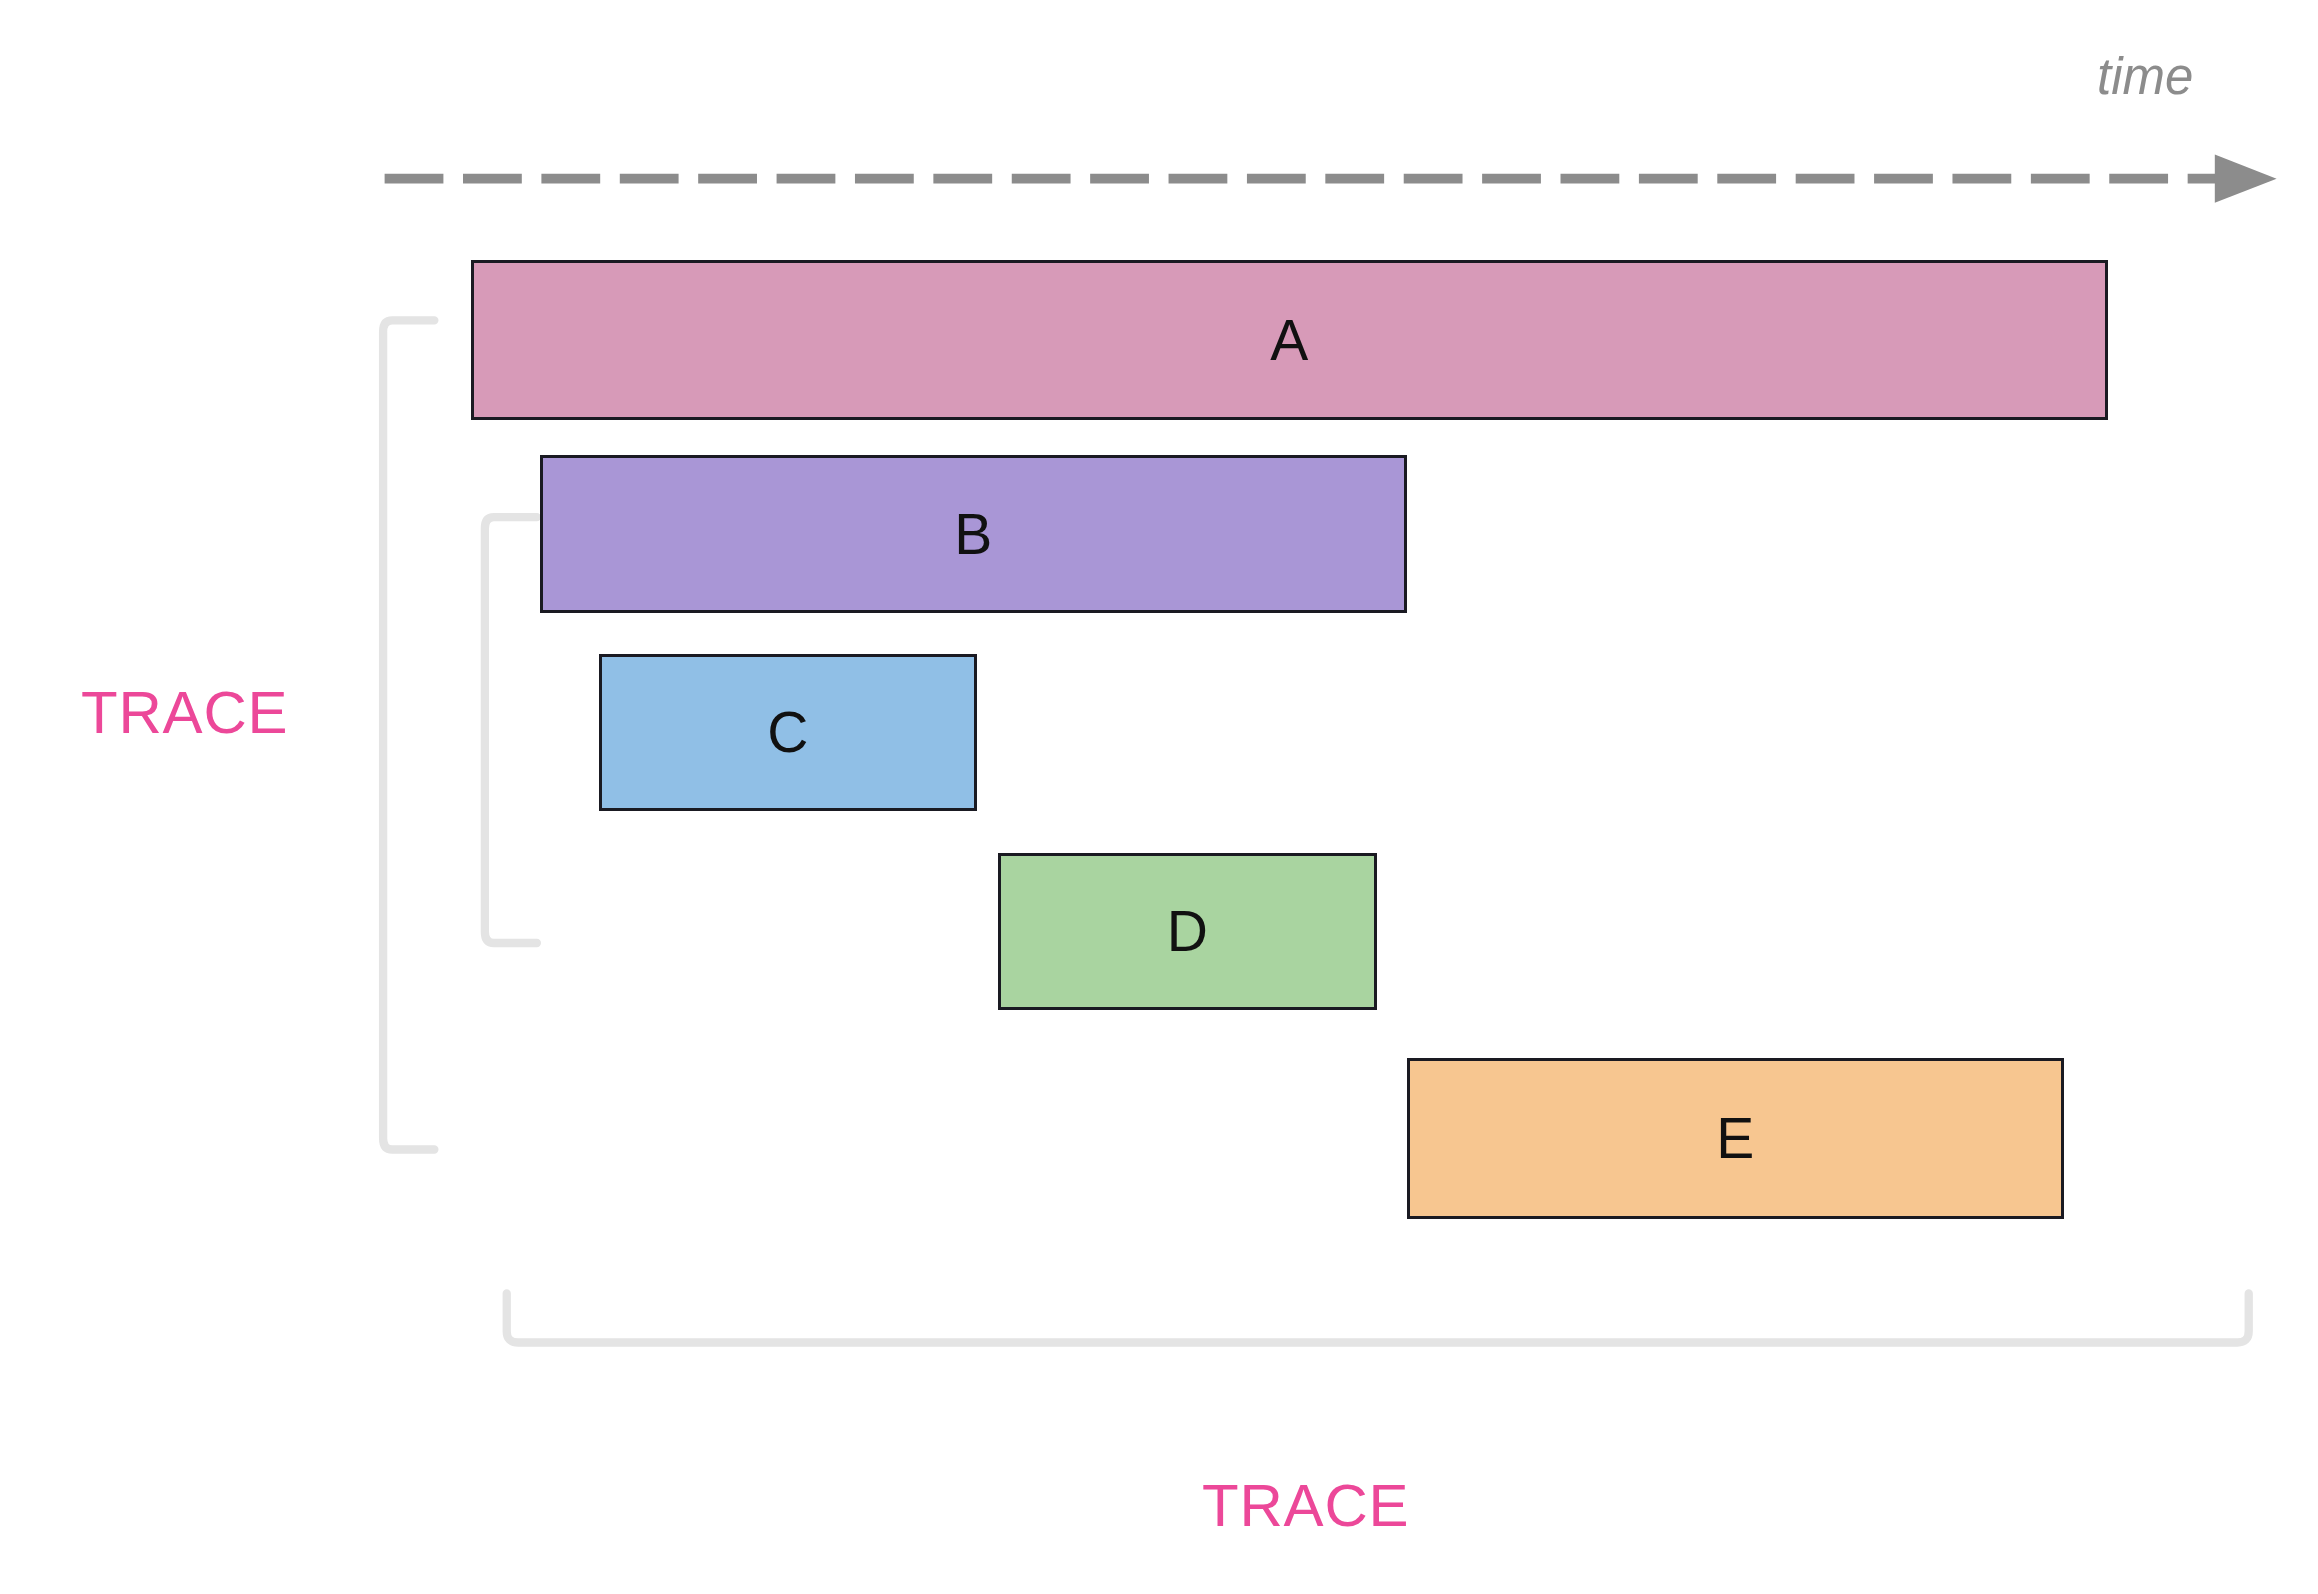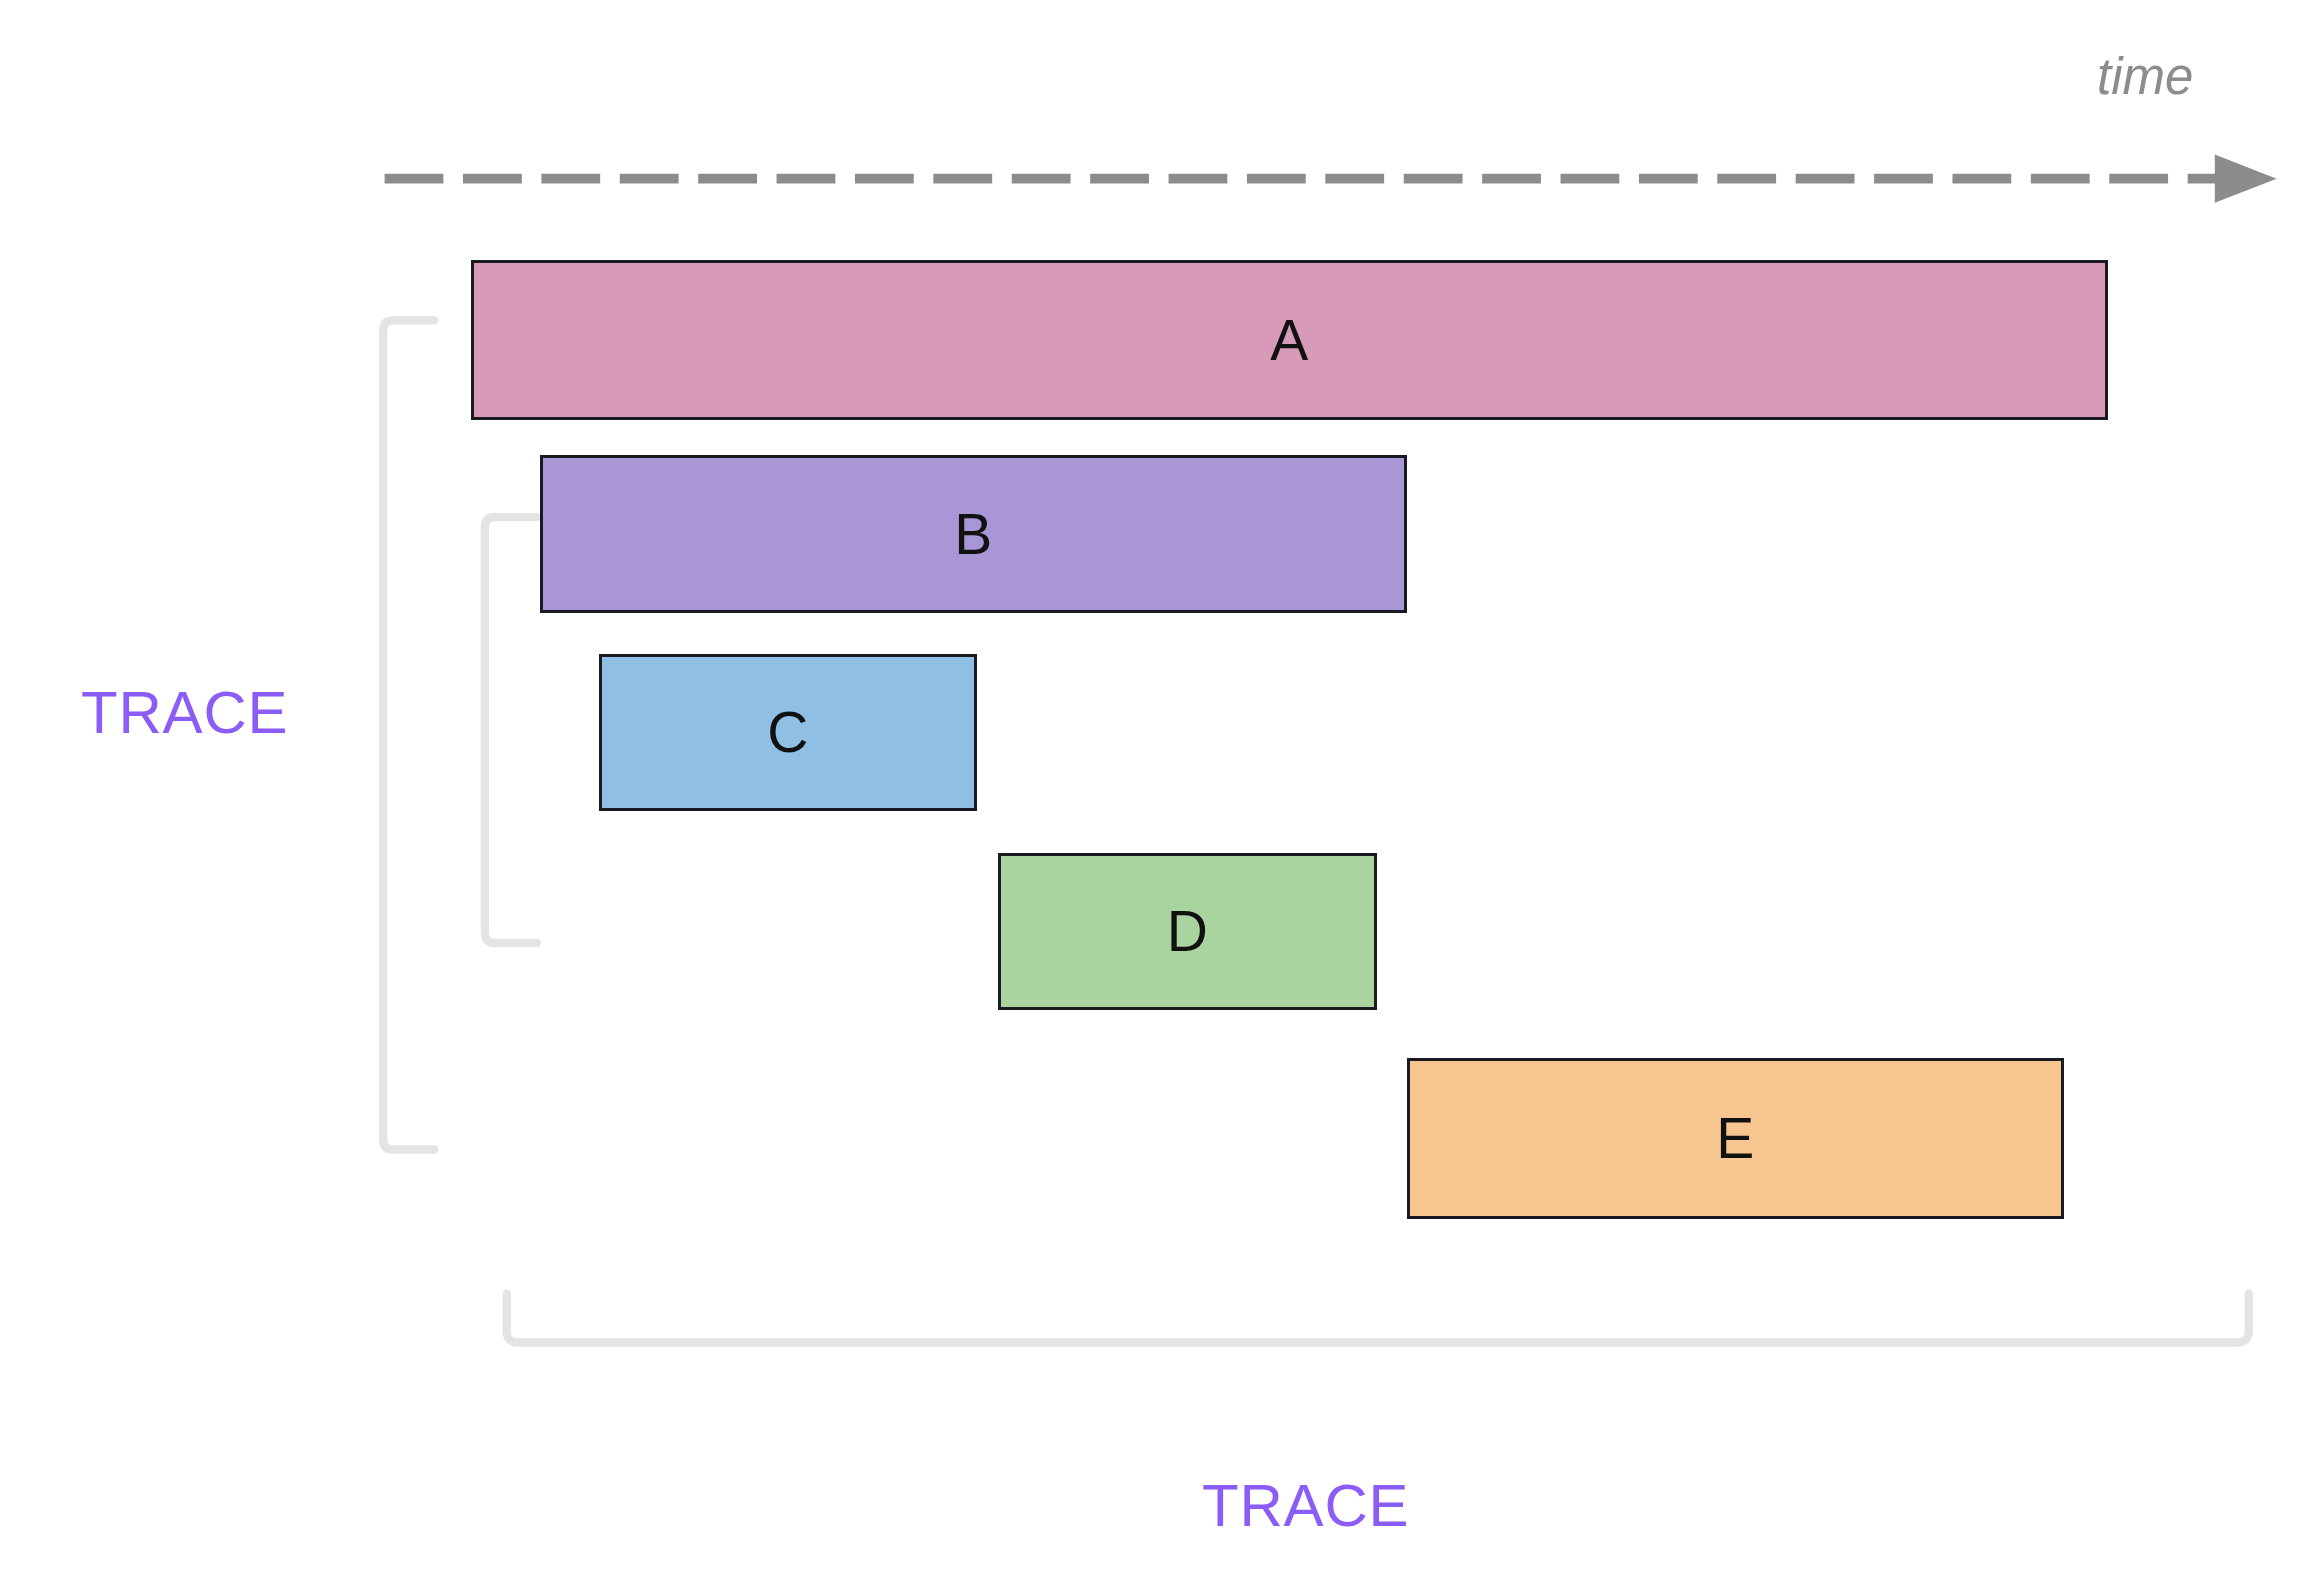--- a/index.html
+++ b/index.html
@@ -44,21 +44,21 @@
     font-family: "Liberation Sans", sans-serif;
     font-style: italic;
     font-size: 51px;
     color: #8c8c8c;
     white-space: nowrap;
   }
   .group-label {
     position: absolute;
     font-family: "Liberation Sans", sans-serif;
     font-size: 60px;
-    color: #8b5cf6;
+    color: #ec4899;
     white-space: nowrap;
     letter-spacing: 0.8px;
   }
 </style>
 </head>
 <body>
 
 <div id="canvas">
 
   <svg class="svg-layer" viewBox="0 0 3076 2116">

